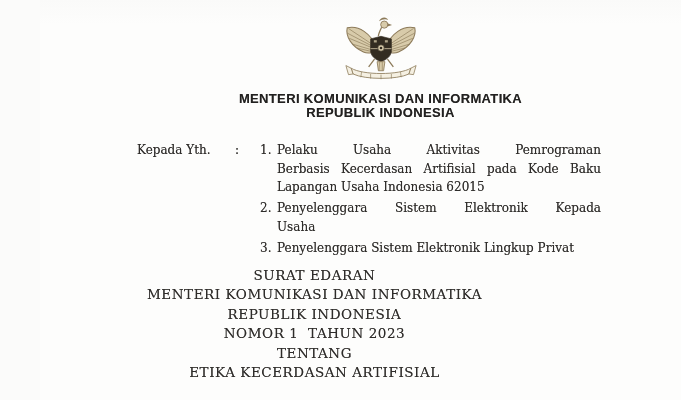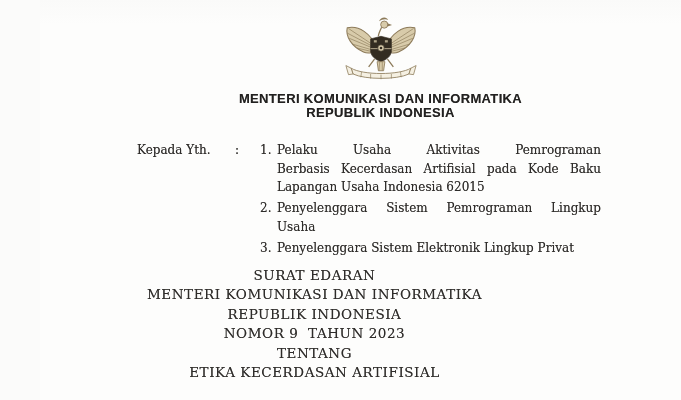--- a/index.html
+++ b/index.html
@@ -126,37 +126,37 @@
         <div class="lines">
           <div class="line stretch">Pelaku Usaha Aktivitas Pemrograman</div>
           <div class="line stretch">Berbasis Kecerdasan Artifisial pada Kode Baku</div>
           <div class="line">Lapangan Usaha Indonesia 62015</div>
         </div>
       </div>
 
       <div class="addr-item">
         <span class="num">2.</span>
         <div class="lines">
-          <div class="line stretch">Penyelenggara Sistem Pemrograman Lingkup</div>
+          <div class="line stretch">Penyelenggara Sistem Elektronik Kepada</div>
           <div class="line">Usaha</div>
         </div>
       </div>
 
       <div class="addr-item">
         <span class="num">3.</span>
         <div class="lines">
           <div class="line">Penyelenggara Sistem Elektronik Lingkup Privat</div>
         </div>
       </div>
 
     </div>
   </div>
 
   <div class="title-block">
     <div class="title-line">SURAT EDARAN</div>
     <div class="title-line">MENTERI KOMUNIKASI DAN INFORMATIKA</div>
     <div class="title-line">REPUBLIK INDONESIA</div>
-    <div class="title-line">NOMOR 9  TAHUN 2023</div>
+    <div class="title-line">NOMOR 1  TAHUN 2023</div>
     <div class="title-line">TENTANG</div>
     <div class="title-line">ETIKA KECERDASAN ARTIFISIAL</div>
   </div>
 
 </div>
 
 </body></html>

